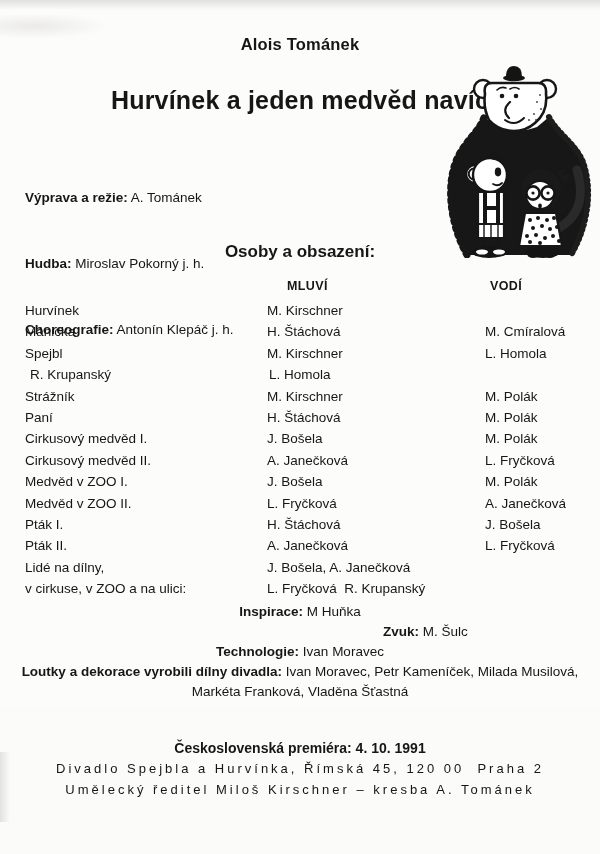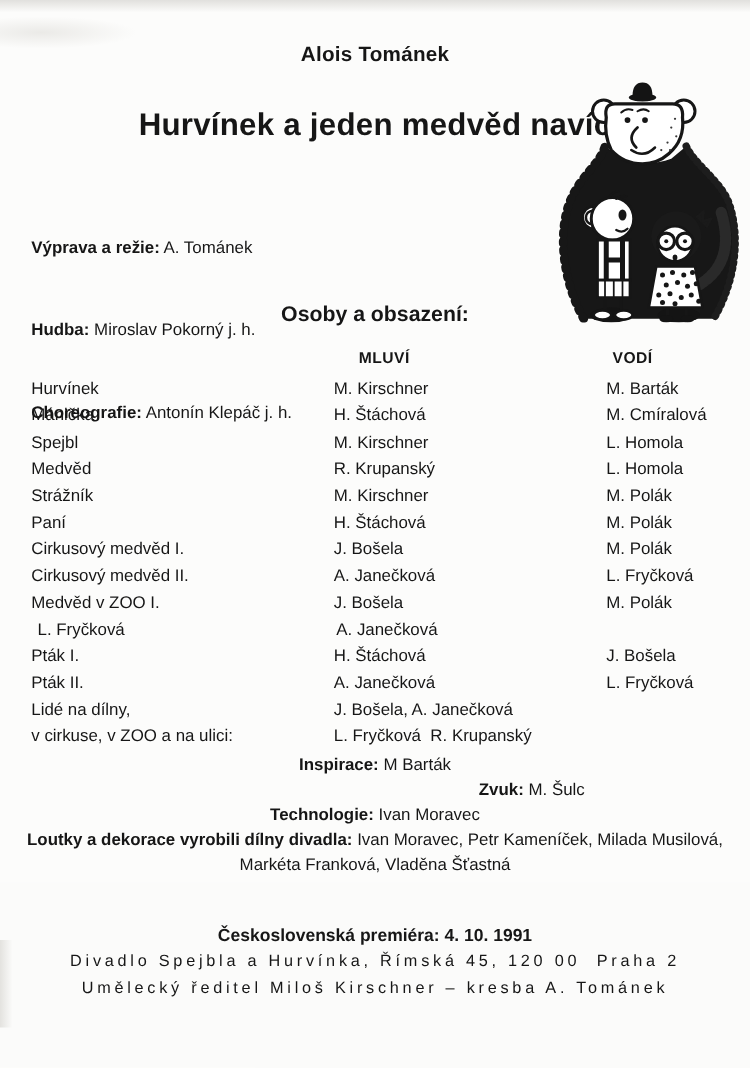--- a/index.html
+++ b/index.html
@@ -154,37 +154,35 @@
 
   <div class="cast-table">
     <div class="cast-header">
       <span class="col-mluvi">MLUVÍ</span>
       <span class="col-vodi">VODÍ</span>
     </div>
     <div class="cast-rows">
   <div class="cast-row">
     <span class="role">Hurvínek</span>
     <span class="mluvi">M. Kirschner</span>
-    <span class="vodi">M. Barták</span>
   </div>
 
   <div class="cast-row">
     <span class="role">Mánička</span>
     <span class="mluvi">H. Štáchová</span>
     <span class="vodi">M. Cmíralová</span>
   </div>
 
   <div class="cast-row">
     <span class="role">Spejbl</span>
     <span class="mluvi">M. Kirschner</span>
     <span class="vodi">L. Homola</span>
   </div>
 
   <div class="cast-row">
-    <span class="role">Medvěd</span>
     <span class="mluvi">R. Krupanský</span>
     <span class="vodi">L. Homola</span>
   </div>
 
   <div class="cast-row">
     <span class="role">Strážník</span>
     <span class="mluvi">M. Kirschner</span>
     <span class="vodi">M. Polák</span>
   </div>
 
@@ -206,20 +204,21 @@
     <span class="vodi">L. Fryčková</span>
   </div>
 
   <div class="cast-row">
     <span class="role">Medvěd v ZOO I.</span>
     <span class="mluvi">J. Bošela</span>
     <span class="vodi">M. Polák</span>
   </div>
 
   <div class="cast-row">
+    <span class="role">Medvěd v ZOO II.</span>
     <span class="mluvi">L. Fryčková</span>
     <span class="vodi">A. Janečková</span>
   </div>
 
   <div class="cast-row">
     <span class="role">Pták I.</span>
     <span class="mluvi">H. Štáchová</span>
     <span class="vodi">J. Bošela</span>
   </div>
 
@@ -237,21 +236,21 @@
 
   <div class="cast-row">
     <span class="role">v cirkuse, v ZOO a na ulici:</span>
     <span class="mluvi">L. Fryčková  R. Krupanský</span>
     <span class="vodi"></span>
   </div>
 </div>
   </div>
 
   <div class="production">
-    <div class="prod-line"><span class="lbl">Inspirace:</span> <span>M Barták</span></div>
+    <div class="prod-line"><span class="lbl">Inspirace:</span> <span>M Huňka</span></div>
     <div class="prod-line svetlo-zvuk">
       <span class="zvuk"><span class="lbl">Zvuk:</span> <span>M. Šulc</span></span>
     </div>
     <div class="prod-line"><span class="lbl">Technologie:</span> <span>Ivan Moravec</span></div>
     <div class="prod-line"><span class="lbl">Loutky a dekorace vyrobili dílny divadla:</span> <span>Ivan Moravec, Petr Kameníček, Milada Musilová,</span></div>
     <div class="prod-line">Markéta Franková, Vladěna Šťastná</div>
   </div>
 
   <div class="footer-premiere">Československá premiéra: 4. 10. 1991</div>
   <div class="footer-theatre">Divadlo Spejbla a Hurvínka, Římská 45, 120 00  Praha 2</div>

